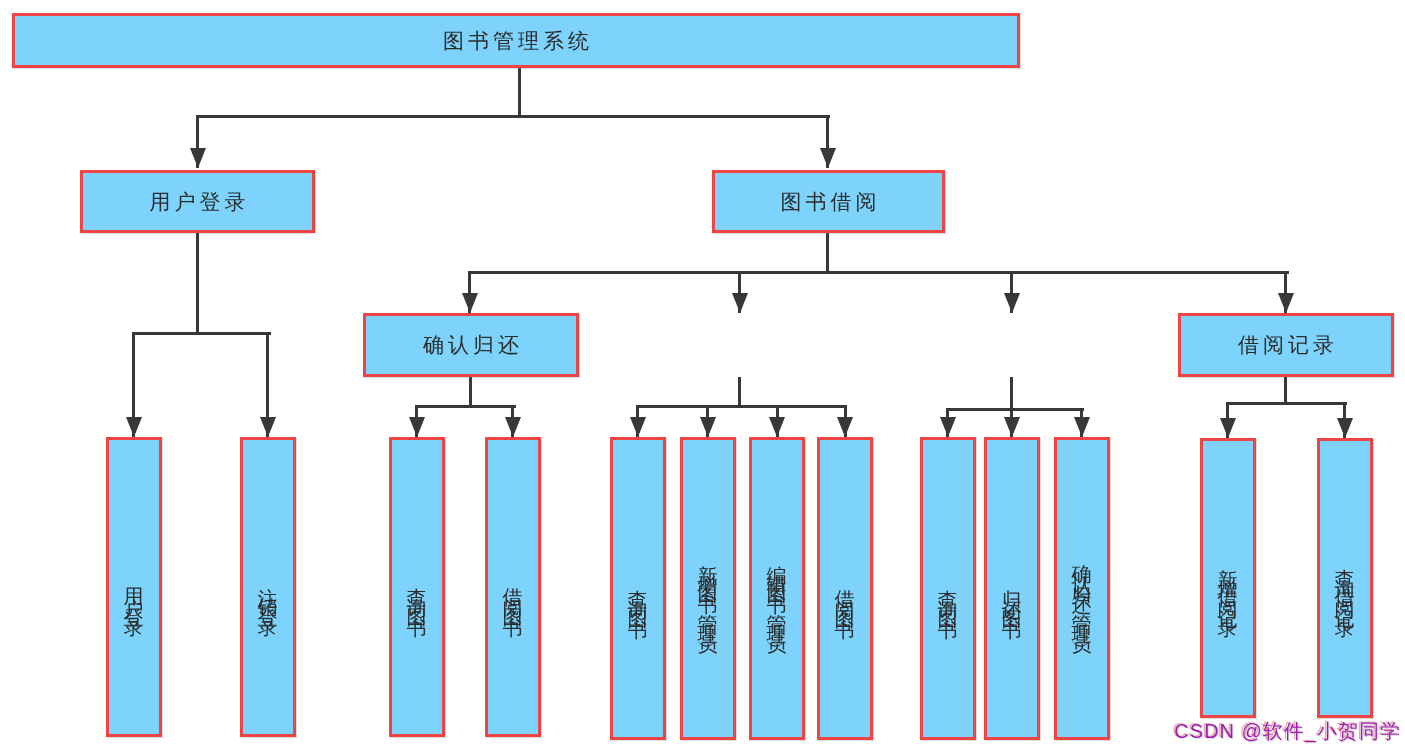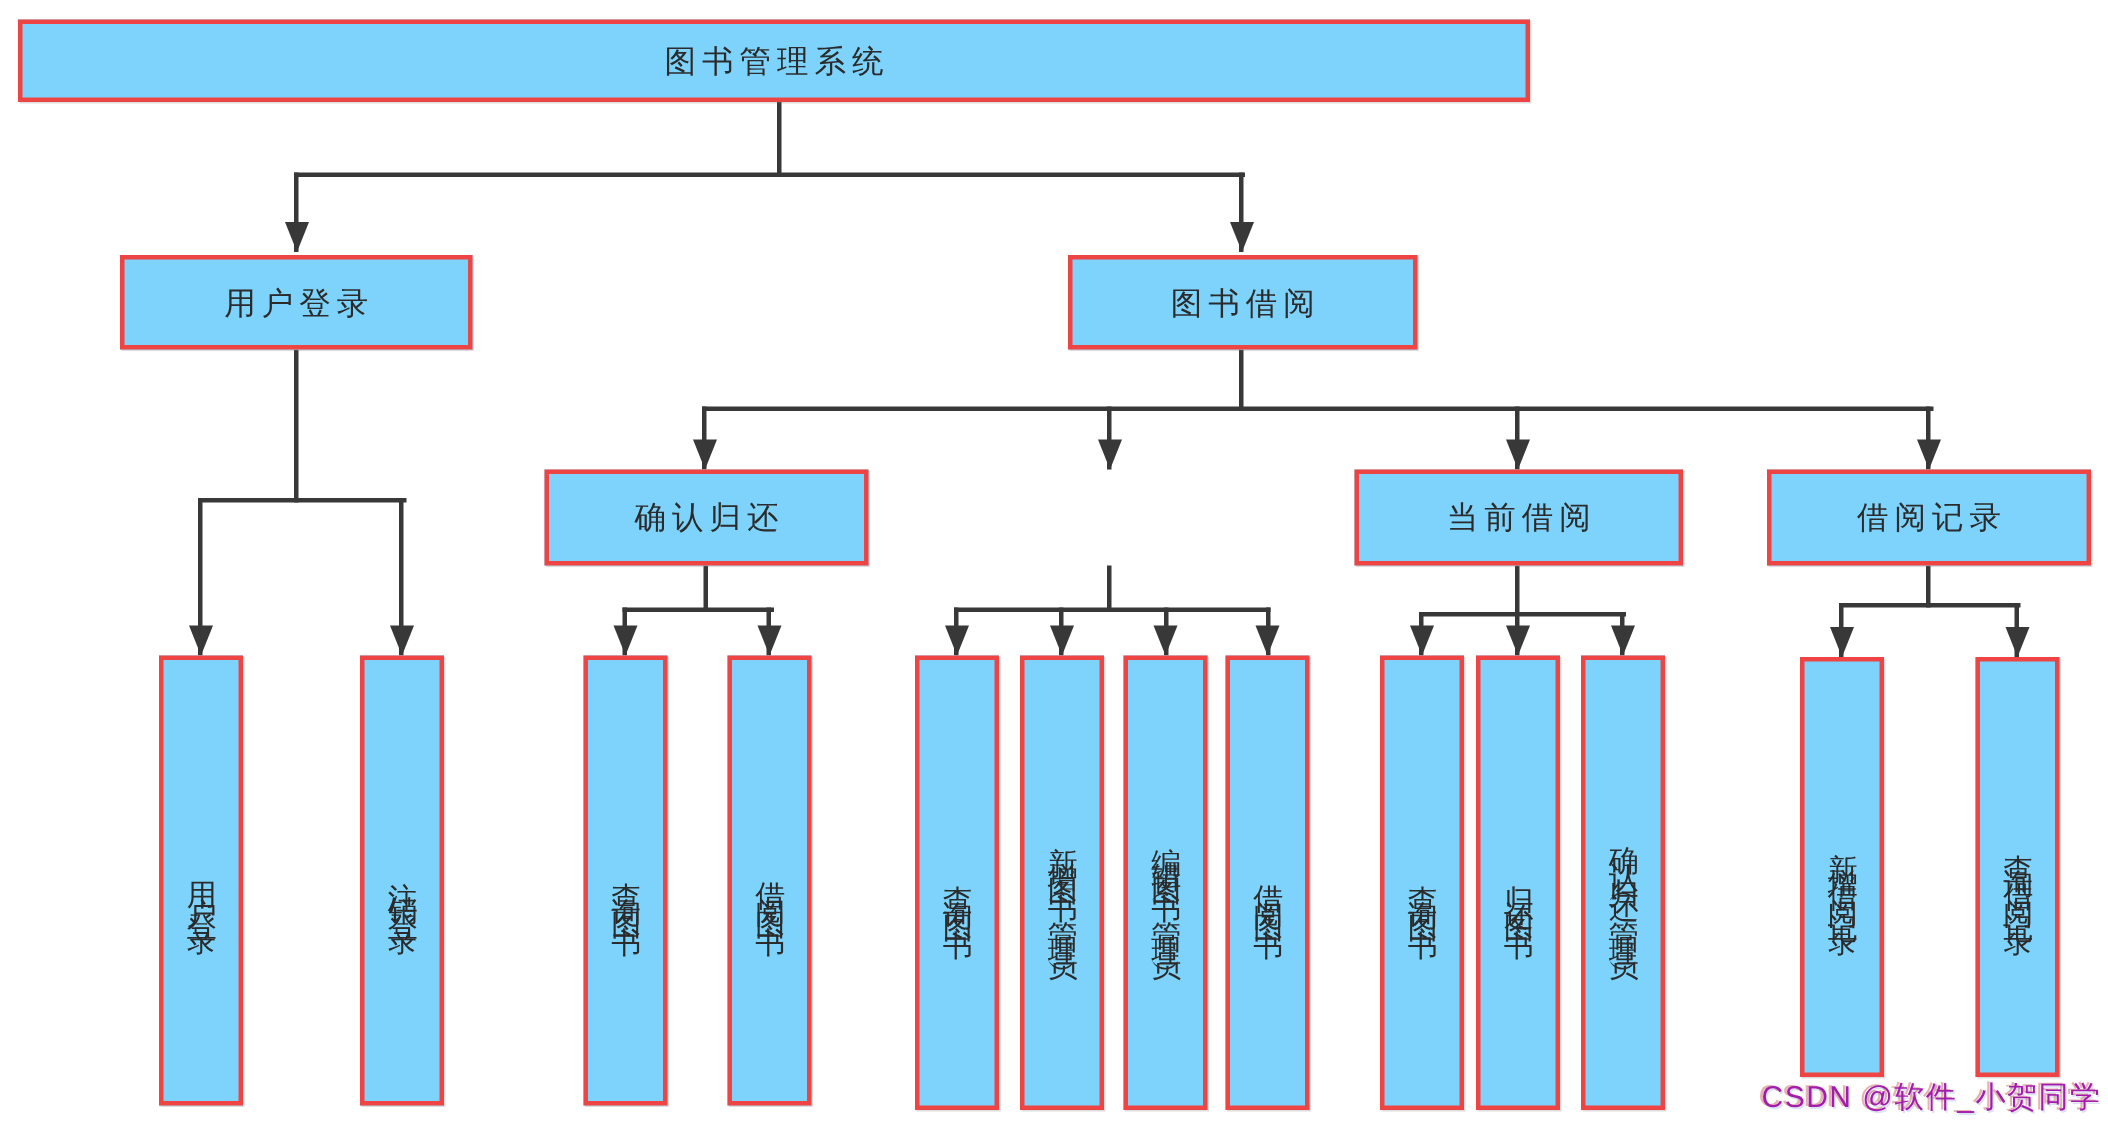--- a/index.html
+++ b/index.html
@@ -123,23 +123,20 @@
   <div class="box h" style="left:80px;top:170px;width:235px;height:63px">
     <span>用户登录</span>
   </div>
   <div class="box h" style="left:712px;top:170px;width:233px;height:63px">
     <span>图书借阅</span>
   </div>
 
   <div class="box h" style="left:363px;top:313px;width:216px;height:64px">
     <span>确认归还</span>
   </div>
-  <div class="box h" style="left:903px;top:313px;width:219px;height:64px">
-    <span>当前借阅</span>
-  </div>
   <div class="box h" style="left:1178px;top:313px;width:216px;height:64px">
     <span>借阅记录</span>
   </div>
 
   <div class="box v" style="left:106px;top:437px;width:56px;height:300px">
     <span>用户登录</span>
   </div>
   <div class="box v" style="left:240px;top:437px;width:56px;height:300px">
     <span>注销登录</span>
   </div>

